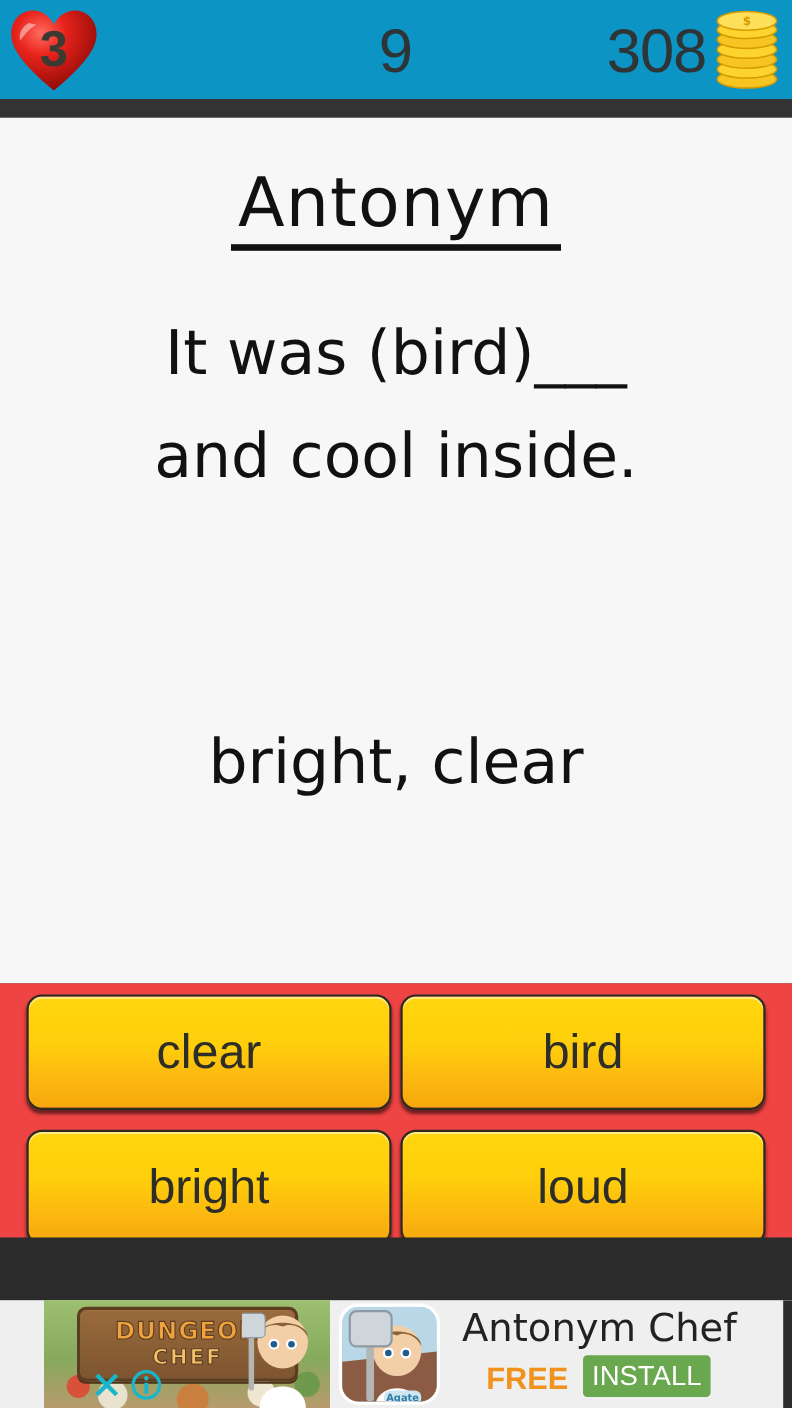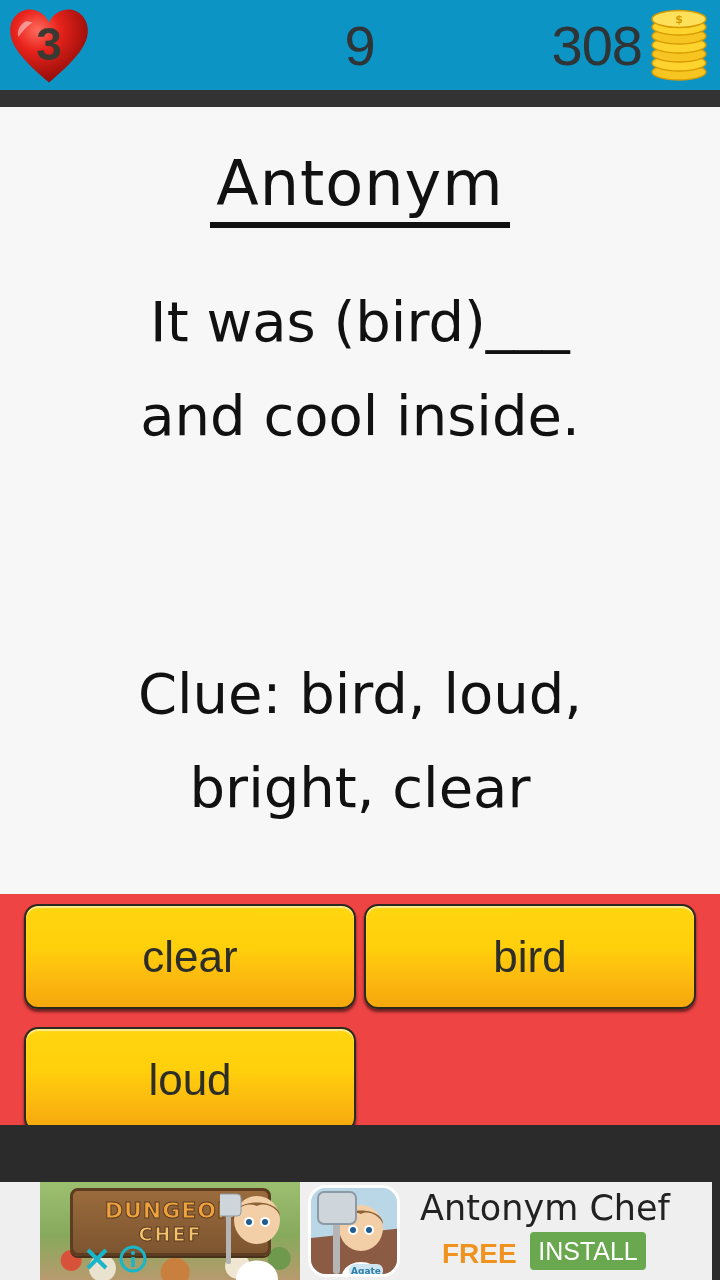--- a/index.html
+++ b/index.html
@@ -369,31 +369,31 @@
   <div class="q-title">
     <span class="u">Antonym</span>
   </div>
 
   <div class="q-text">
     <div>It was (bird)___</div>
     <div>and cool inside.</div>
   </div>
 
   <div class="q-clue">
-    <div>Clue: bird, loud,</div>
     <div>bright, clear</div>
   </div>
 </div>
 
 <div class="answers">
   <div class="answer-row">
     <div class="answer-btn">clear</div>
     <div class="answer-btn">bird</div>
   </div>
   <div class="answer-row">
+    <div class="answer-btn">bright</div>
     <div class="answer-btn">loud</div>
   </div>
 </div>
 
 <div class="ad-gap"></div>
 
 <div class="ad">
 
   <div class="ad-art">
     <div class="grass"></div>

